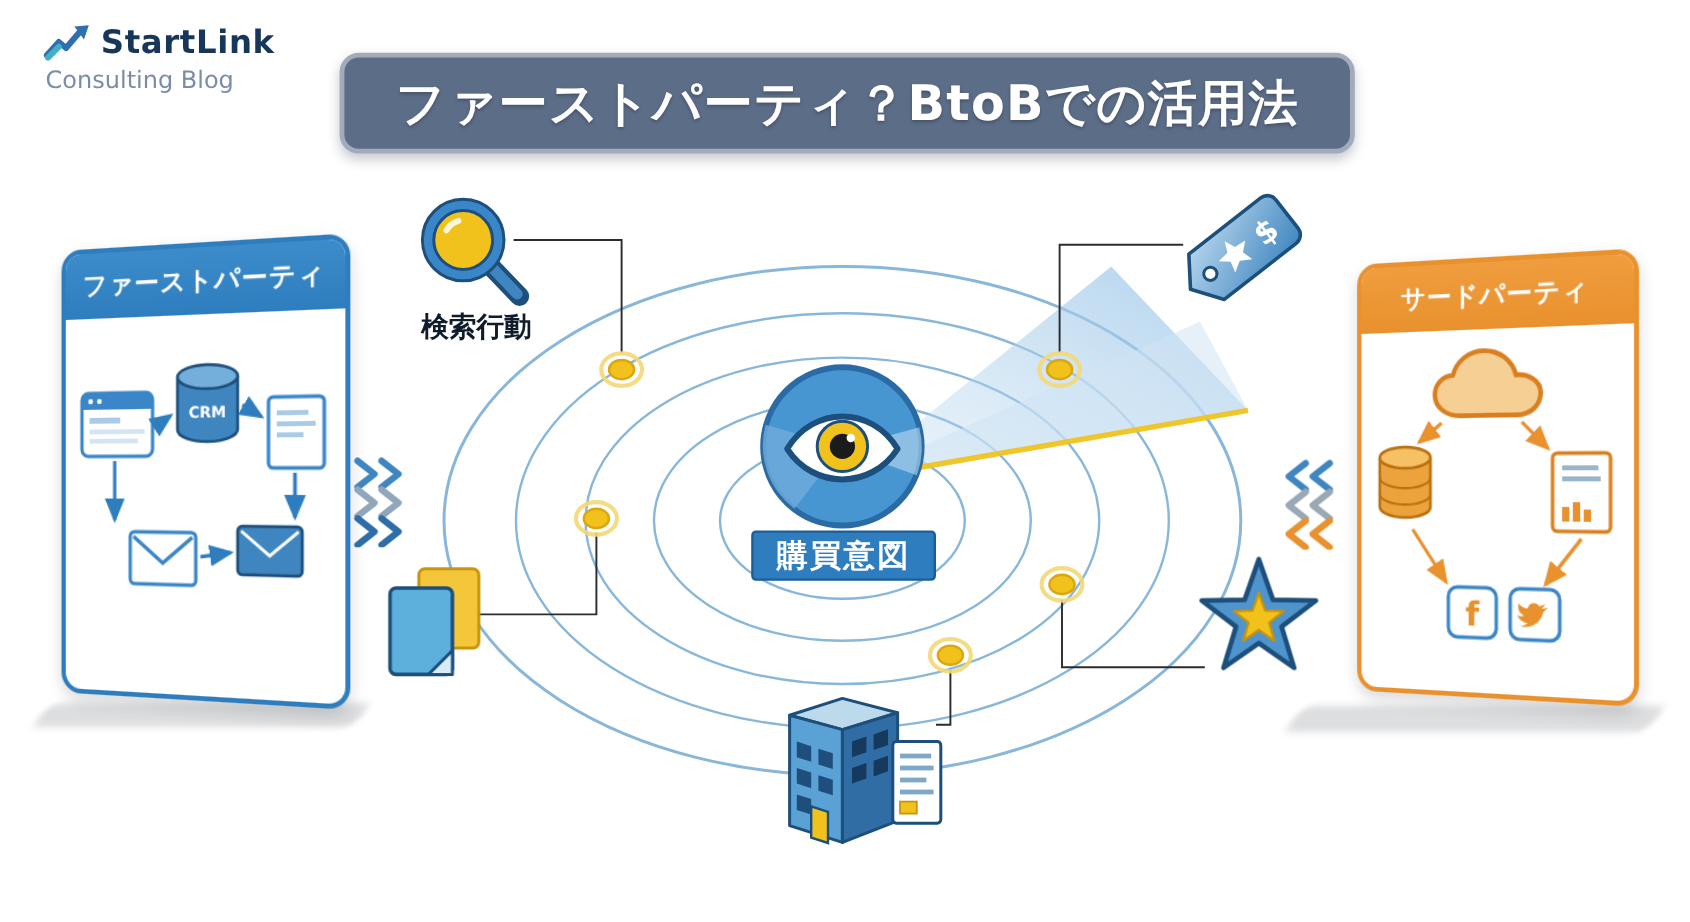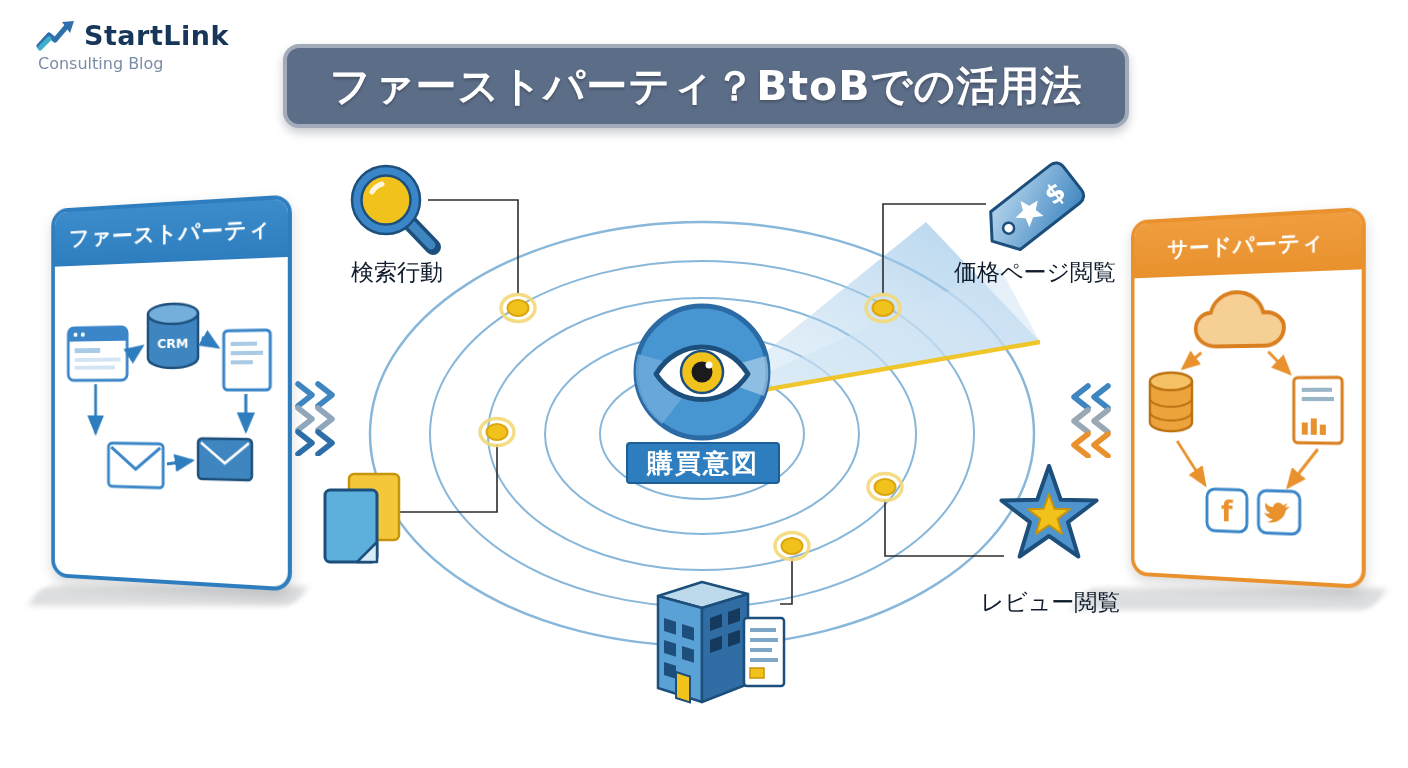--- a/index.html
+++ b/index.html
@@ -6,31 +6,31 @@
   html,body { width:1408px; height:768px; }
   body { font-family:"DejaVu Sans","Liberation Sans",sans-serif; background:#ffffff; }
   .canvas { position:relative; width:1408px; height:768px; background:#ffffff; overflow:hidden; }
   .abs { position:absolute; }
   svg text { font-family:"DejaVu Sans","Liberation Sans",sans-serif; }
 
   
   .logo { left:36px; top:18px; }
   .logo-row { display:flex; align-items:center; gap:8px; }
   .logo-name { font-size:27px; font-weight:bold; color:#17365a; letter-spacing:.5px; }
-  .logo-sub { font-size:16px; color:#7b8ca6; margin-top:2px; margin-left:2px; }
+  .logo-sub { font-size:20px; color:#7b8ca6; margin-top:2px; margin-left:2px; }
 
   
   .title-banner { left:283px; top:44px; width:846px; height:84px; background:#5c6d88;
     border:4px solid #a2abba; border-radius:16px; display:flex; align-items:center; justify-content:center;
     box-shadow:0 5px 10px rgba(40,50,70,.25); }
   .title-banner span { color:#ffffff; font-weight:bold; font-size:41px; letter-spacing:1px;
     text-shadow:0 2px 3px rgba(0,0,0,.25); white-space:nowrap; }
 
   
-  .signal-label { font-size:23px; font-weight:normal; color:#101c2c; text-align:center; white-space:nowrap; }
+  .signal-label { font-size:23px; font-weight:bold; color:#101c2c; text-align:center; white-space:nowrap; }
 
   
   .panel { position:absolute; background:#ffffff; border-radius:18px; overflow:hidden;
     box-shadow:0 6px 14px rgba(0,0,0,.15); }
   .panel.left-p { left:42px; top:202px; width:250px; height:382px; border:4px solid #2e7dbe;
     transform:perspective(900px) rotateY(-16deg); }
   .panel.right-p { left:1122px; top:214px; width:244px; height:368px; border:4px solid #e8912d;
     transform:perspective(900px) rotateY(-16deg); }
   .panel-header { height:56px; display:flex; align-items:center; justify-content:center;
     color:#fff; font-weight:bold; font-size:22px; letter-spacing:1px; white-space:nowrap; }
@@ -314,22 +314,20 @@
       <rect x="110" y="112" width="14" height="10" fill="#f2c21c" stroke="#c8940a" stroke-width="1.5"></rect>
     </g>
   </svg>
 
   <svg class="abs" style="left:992px;top:462px" width="115" height="110" viewBox="0 0 115 110">
     <path d="M57,4 L68.8,37.8 L104.6,38.5 L76,60.2 L86.4,94.5 L57,74 L27.6,94.5 L38,60.2 L9.4,38.5 L45.2,37.8 Z" fill="#4f94cc" stroke="#1d4f7c" stroke-width="4" stroke-linejoin="round"></path>
     <path d="M57,32 L62.3,46.7 L77.9,47.2 L65.6,56.8 L69.9,71.8 L57,63 L44.1,71.8 L48.4,56.8 L36.1,47.2 L51.7,46.7 Z" fill="#f2c21c" stroke="#c8940a" stroke-width="2" stroke-linejoin="round"></path>
   </svg>
 
   <div class="abs signal-label" style="left:327px;top:257px;width:140px">検索行動</div>
-  <div class="abs signal-label" style="left:935px;top:257px;width:200px">価格ページ閲覧</div>
-  <div class="abs signal-label" style="left:968px;top:587px;width:165px">レビュー閲覧</div>
 
   <div class="abs logo">
     <div class="logo-row">
       <svg width="40" height="34" viewBox="0 0 40 34">
         <polyline points="3,28 13,17 19,22 31,8" fill="none" stroke="#2f6fae" stroke-width="5" stroke-linecap="round" stroke-linejoin="round"></polyline>
         <polyline points="4,30 13,21" fill="none" stroke="#3fb0c9" stroke-width="5" stroke-linecap="round"></polyline>
         <polygon points="26,4 38,3 34,15" fill="#2f6fae"></polygon>
       </svg>
       <span class="logo-name">StartLink</span>
     </div>

